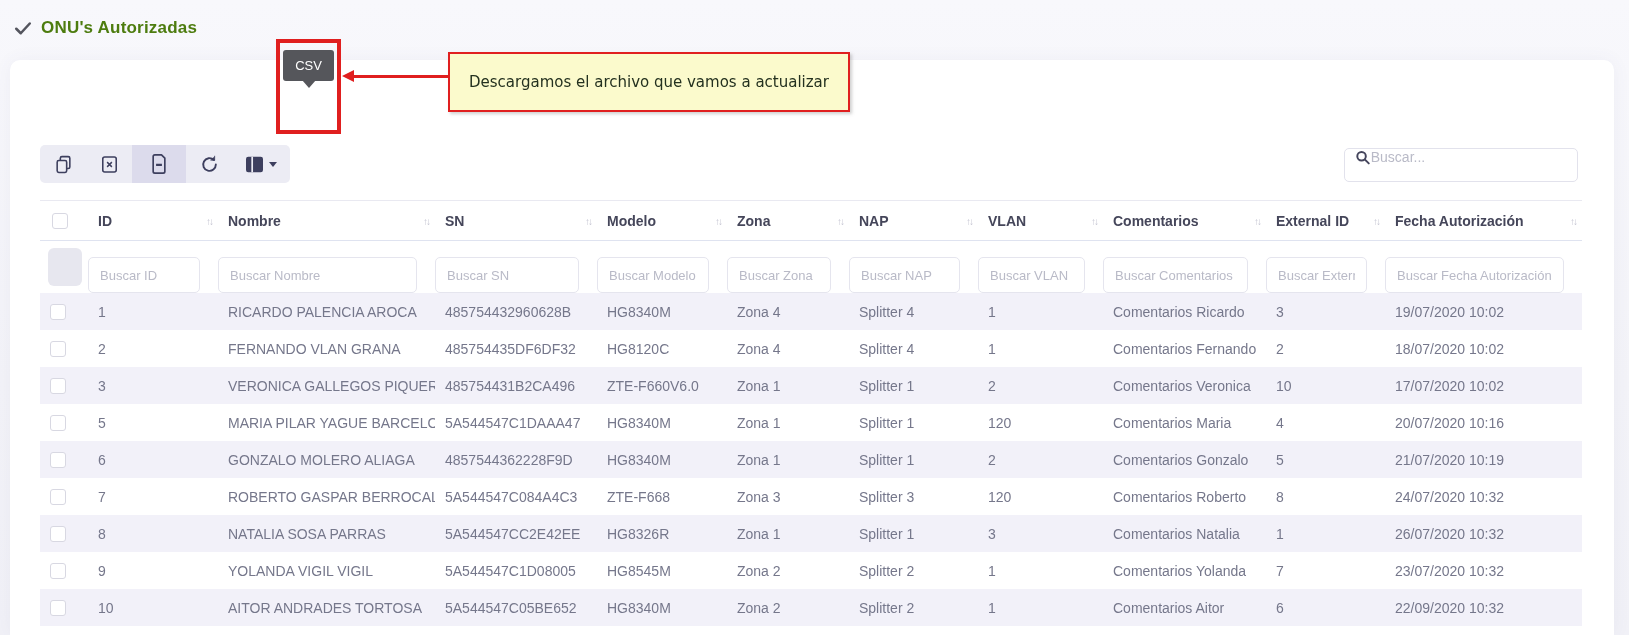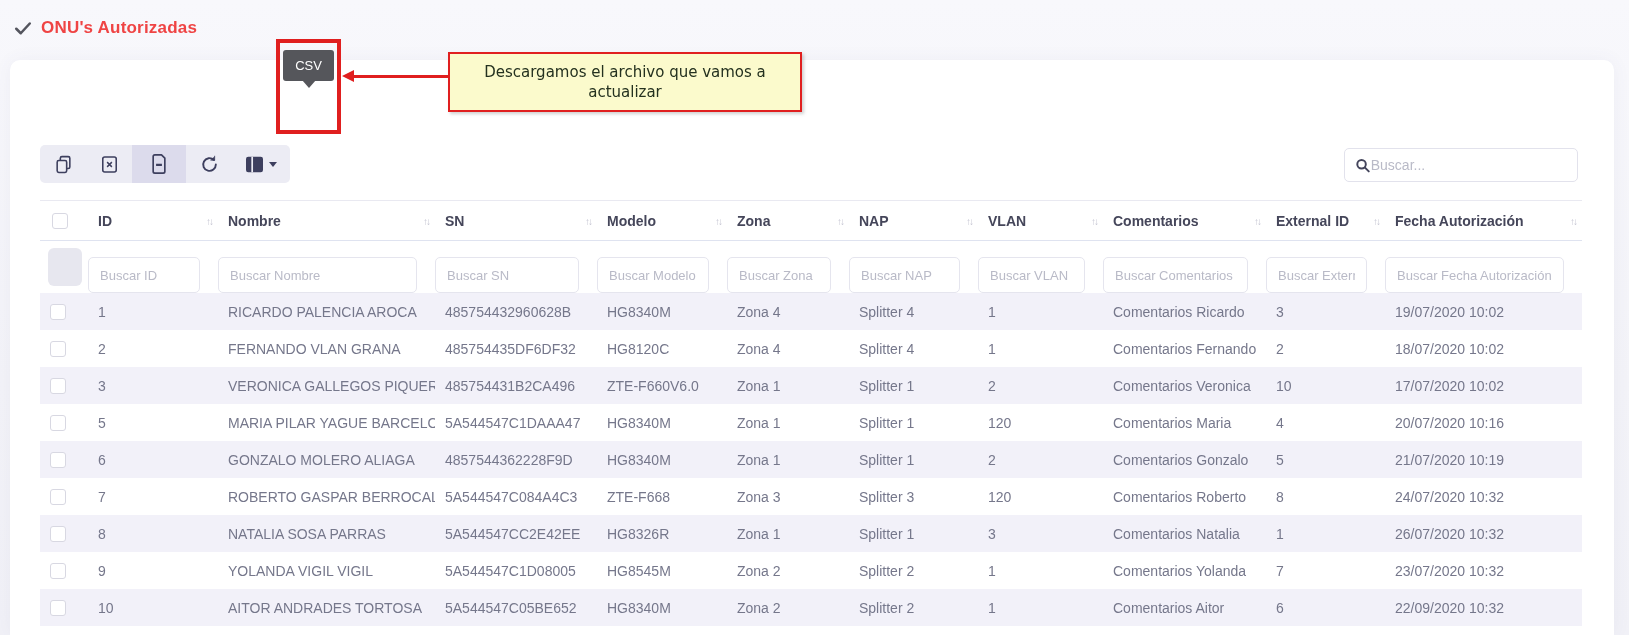--- a/index.html
+++ b/index.html
@@ -7,21 +7,21 @@
   body {
     font-family:"Liberation Sans", sans-serif;
     background:linear-gradient(180deg,#f8f8fc 0%,#f3f3f8 60%,#f1f1f7 100%);
     position:relative;
     color:#75778b;
   }
 
   
   .page-title { position:absolute; left:14px; top:18px; display:flex; align-items:center; gap:9px; }
   .page-title .chk { width:18px; height:18px; }
-  .page-title h1 { font-size:17px; font-weight:bold; color:#ef4444; letter-spacing:.2px; }
+  .page-title h1 { font-size:17px; font-weight:bold; color:#4d7c0f; letter-spacing:.2px; }
 
   
   .card {
     position:absolute; left:10px; top:60px; width:1604px; height:575px;
     background:#ffffff; border-radius:10px 10px 0 0;
     box-shadow:0 0 18px rgba(90,90,130,.06);
   }
 
   
   .toolbar { position:absolute; left:30px; right:36px; top:85px; height:38px; }
@@ -38,21 +38,21 @@
     width:46px; display:flex; align-items:center; justify-content:center; gap:5px;
     cursor:pointer; background:transparent;
   }
   .tb-btn.active { background:#dcdbec; width:54px; }
   .tb-btn svg { display:block; }
   .tb-btn.colvis { width:58px; }
 
   .search-wrap {
     position:absolute; right:0; top:3px; width:234px; height:34px;
     background:#fff; border:1px solid #e2e2ec; border-radius:5px;
-    display:flex; align-items:center; padding:0 10px; 
+    display:flex; align-items:flex-start; padding:0 10px; 
   }
   .search-wrap input {
     border:none; outline:none; font-size:14px; width:100%;
     font-family:"Liberation Sans",sans-serif; color:#5a5c70; background:transparent;
   }
   .search-wrap input::placeholder { color:#b9bac7; }
 
   
   table.grid { position:absolute; left:30px; top:140px; width:1542px; border-collapse:collapse; table-layout:fixed; }
   .grid thead th {
@@ -100,21 +100,21 @@
   .red-rect {
     position:absolute; left:276px; top:39px; width:65px; height:95px;
     border:4px solid #e01f1f; z-index:40; pointer-events:none;
   }
   .arrow-line { position:absolute; left:352px; top:75px; width:96px; height:3px; background:#e01f1f; z-index:40; }
   .arrow-head {
     position:absolute; left:342px; top:70px; width:0; height:0; z-index:40;
     border-top:6px solid transparent; border-bottom:6px solid transparent; border-right:12px solid #e01f1f;
   }
   .callout {
-    position:absolute; left:448px; top:52px; width:354px; height:60px;
+    position:absolute; left:448px; top:52px; width:402px; height:60px;
     background:#fbfacc; border:2px solid #e01f1f;
     display:flex; align-items:center; justify-content:center; text-align:center;
     font-family:"DejaVu Sans",sans-serif; font-size:15px; color:#24311f;
     line-height:1.35; z-index:35; padding:0 14px;
     box-shadow:2px 2px 3px rgba(120,120,120,.35);
   }
 </style>
 </head>
 <body>
 

